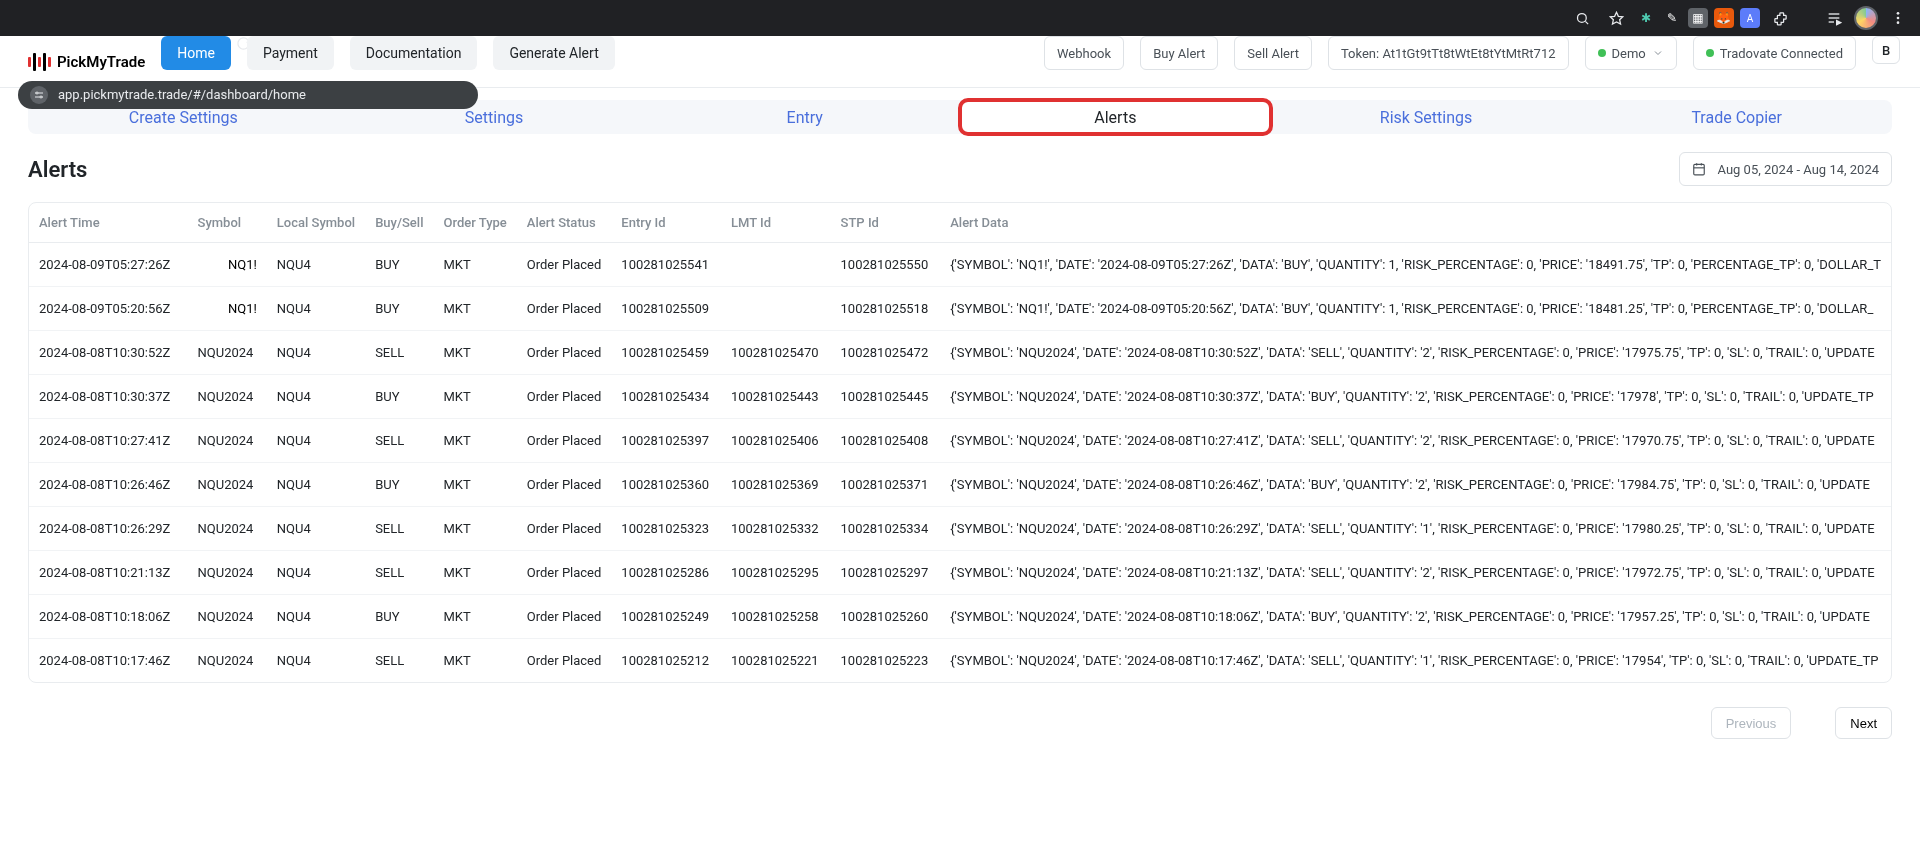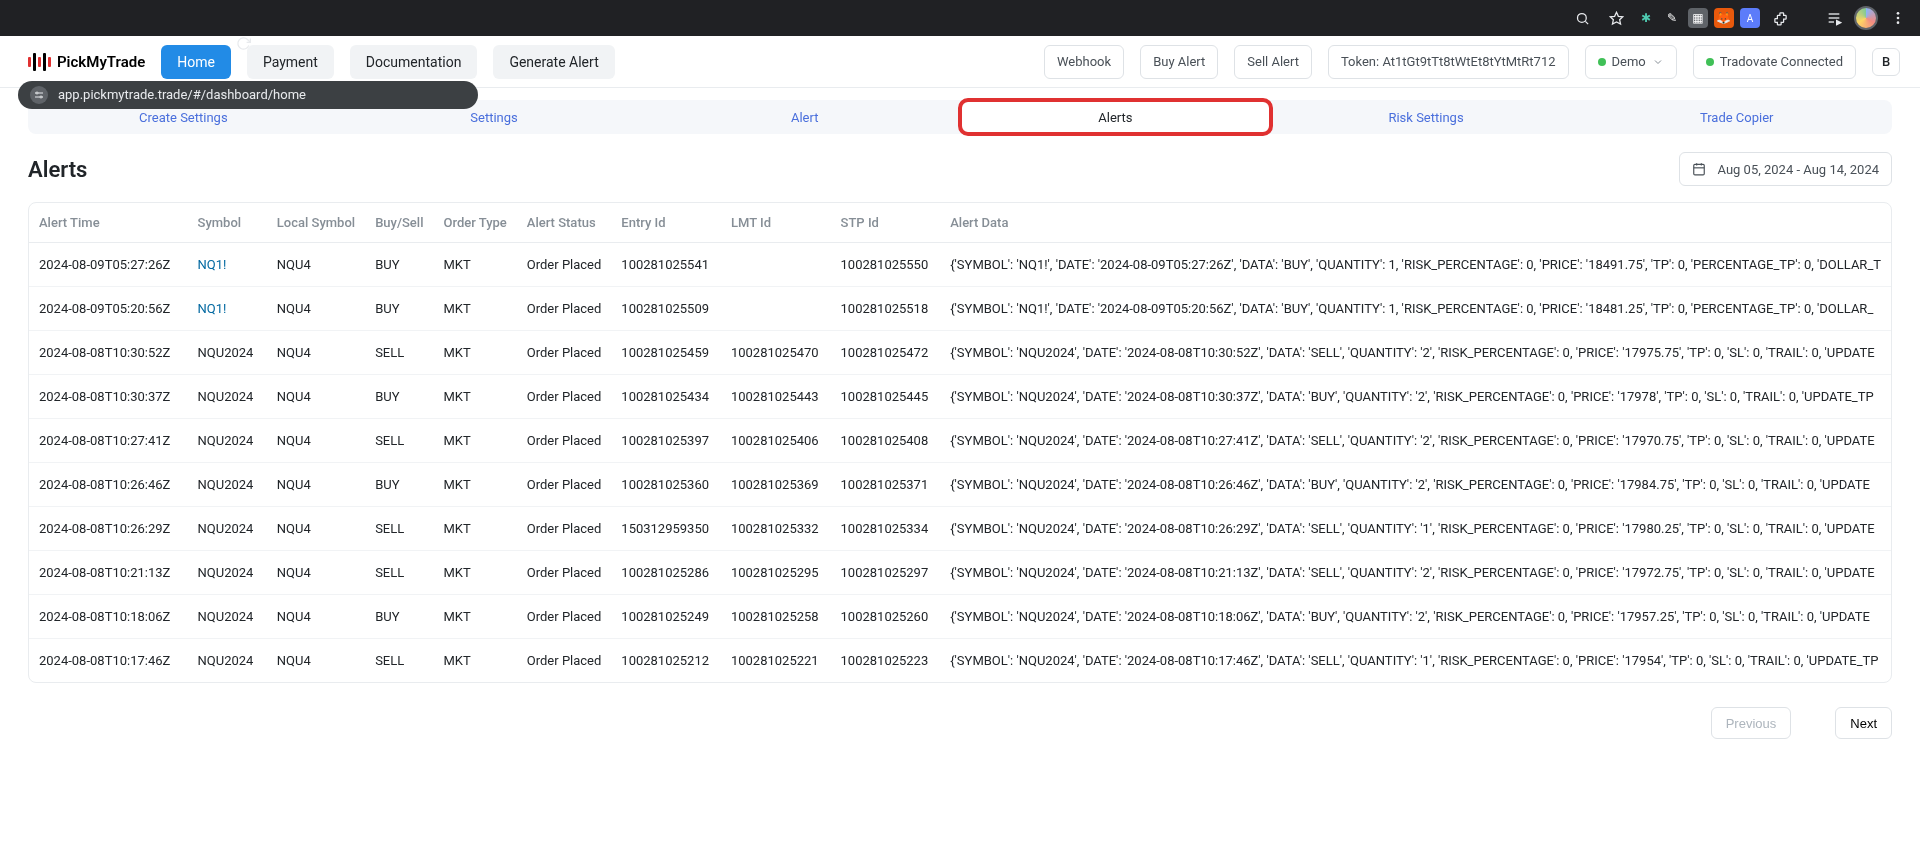--- a/index.html
+++ b/index.html
@@ -8,47 +8,47 @@
   .chrome-bar { background:#202124; height:36px; display:flex; align-items:center; padding:0 8px; color:#e8eaed; }
   .chrome-left { display:flex; align-items:center; gap:23px;flex-direction:column; }
   .chrome-btn { width:28px; height:28px; display:flex; align-items:center; justify-content:center; border-radius:50%; color:#9aa0a6; }
   .chrome-btn.active { color:#e8eaed; }
   .chrome-url { display:flex; align-items:center; background:#3c4043; border-radius:18px; height:28px; margin-left:10px; padding:0 12px; width:460px; color:#e8eaed; font-size:13px; gap:10px; }
   .chrome-url .site-icon { width:18px; height:18px; display:flex; align-items:center; justify-content:center; background:#5f6368; border-radius:9px; font-size:10px; }
   .chrome-right { margin-left:auto; display:flex; align-items:center; gap:6px; }
   .ext-icon { width:20px; height:20px; border-radius:4px; display:flex; align-items:center; justify-content:center; font-size:12px; color:#fff; }
   .avatar { width:24px; height:24px; border-radius:50%; background: conic-gradient(#8ab4f8, #f28b82, #fdd663, #81c995); border:2px solid #5f6368; }
   
-  .app-header { height:52px; border-bottom:1px solid #e9ecef; display:flex; align-items:center; padding:0 20px 0 28px; gap:16px; }
+  .app-header { height:52px; border-bottom:1px solid #e9ecef; display:flex; padding:0 20px 0 28px; gap:16px; }
   .logo { display:flex; align-items:center; gap:6px; font-weight:600; font-size:15px; color:#000; }
   .logo-bars { display:flex; align-items:center; gap:2px; height:22px;}
   .logo-bars span { width:3px; border-radius:1px; display:inline-block;}
   .nav-btn { height:34px; padding:0 16px; display:flex; align-items:center; border-radius:6px; font-size:14px; color:#212529; background:#f1f3f5; }
   .nav-btn.primary { background:#228be6; color:#fff; }
   .header-spacer { flex:1; }
   .hb { height:34px; padding:0 12px; display:flex; align-items:center; border:1px solid #dee2e6; border-radius:6px; font-size:13px; color:#495057; gap:6px; background:#fff;}
   .dot { width:8px; height:8px; border-radius:50%; display:inline-block; }
   .dot.green { background:#40c057; }
   .user-badge { width:28px; height:28px; border:1px solid #dee2e6; border-radius:6px; display:flex; align-items:center; justify-content:center; font-size:13px; font-weight:500;}
   
   .tabs-row { display:flex; margin:12px 28px 0 28px; background:#f5f7fa; border-radius:8px; height:34px; }
-  .tab { flex:1; display:flex; align-items:center; justify-content:center; font-size:13px; color:#4a6fdc; position:relative; cursor:pointer;}
+  .tab { flex:1; display:flex; align-items:center; justify-content:center; font-size:16px; color:#4a6fdc; position:relative; cursor:pointer;}
   .tab.active { background:#fff; border-radius:8px; color:#212529; }
   .tab.highlight { outline:4px solid #e03131; outline-offset:-2px; }
   
   .title-row { display:flex; align-items:center; padding:18px 28px 10px 28px; }
   .page-title { font-size:22px; font-weight:600; }
   .date-range { margin-left:auto; border:1px solid #dee2e6; border-radius:6px; height:34px; display:flex; align-items:center; padding:0 12px; gap:12px; font-size:13px; color:#495057;}
   
   .table-wrap { margin:6px 28px 10px 28px; border:1px solid #e9ecef; border-radius:8px; overflow:hidden; }
   table { border-collapse:collapse; width:100%; font-size:13px; }
   thead th { text-align:left; font-weight:500; color:#868e96; padding:12px 10px; border-bottom:1px solid #e9ecef; white-space:nowrap;}
   tbody td { padding:14px 10px; border-bottom:1px solid #f1f3f5; white-space:nowrap; color:#212529; overflow:hidden; text-overflow:ellipsis;}
   tbody tr:last-child td { border-bottom:none; }
-  td.link { color:#0369a1; }
+  td.link { color:#000000;text-align:right; }
   
   col.c-time  { width:160px; }
   col.c-sym   { width:80px; }
   col.c-lsym  { width:85px; }
   col.c-bs    { width:65px; }
   col.c-ot    { width:80px; }
   col.c-as    { width:90px; }
   col.c-eid   { width:110px; }
   col.c-lmt   { width:110px; }
   col.c-stp   { width:110px; }
@@ -166,21 +166,21 @@
   <div class="hb">
     <span class="dot green"></span>
     <span>Tradovate Connected</span>
   </div>
   <div class="user-badge">B</div>
 </div>
 
 <div class="tabs-row">
   <div class="tab">Create Settings</div>
   <div class="tab">Settings</div>
-  <div class="tab">Alert</div>
+  <div class="tab">Entry</div>
   <div class="tab active highlight">Alerts</div>
   <div class="tab">Risk Settings</div>
   <div class="tab">Trade Copier</div>
 </div>
 
 <div class="title-row">
   <div class="page-title">Alerts</div>
   <div class="date-range">
     <svg width="14" height="14" viewBox="0 0 24 24" fill="none" stroke="#495057" stroke-width="2">
         <rect x="3" y="4" width="18" height="18" rx="2"></rect>
@@ -293,21 +293,21 @@
           <td>100281025371</td>
           <td class="truncate">{'SYMBOL': 'NQU2024', 'DATE': '2024-08-08T10:26:46Z', 'DATA': 'BUY', 'QUANTITY': '2', 'RISK_PERCENTAGE': 0, 'PRICE': '17984.75', 'TP': 0, 'SL': 0, 'TRAIL': 0, 'UPDATE</td>
         </tr>
         <tr>
           <td>2024-08-08T10:26:29Z</td>
           <td>NQU2024</td>
           <td>NQU4</td>
           <td>SELL</td>
           <td>MKT</td>
           <td>Order Placed</td>
-          <td>150312959350</td>
+          <td>100281025323</td>
           <td>100281025332</td>
           <td>100281025334</td>
           <td class="truncate">{'SYMBOL': 'NQU2024', 'DATE': '2024-08-08T10:26:29Z', 'DATA': 'SELL', 'QUANTITY': '1', 'RISK_PERCENTAGE': 0, 'PRICE': '17980.25', 'TP': 0, 'SL': 0, 'TRAIL': 0, 'UPDATE</td>
         </tr>
         <tr>
           <td>2024-08-08T10:21:13Z</td>
           <td>NQU2024</td>
           <td>NQU4</td>
           <td>SELL</td>
           <td>MKT</td>

